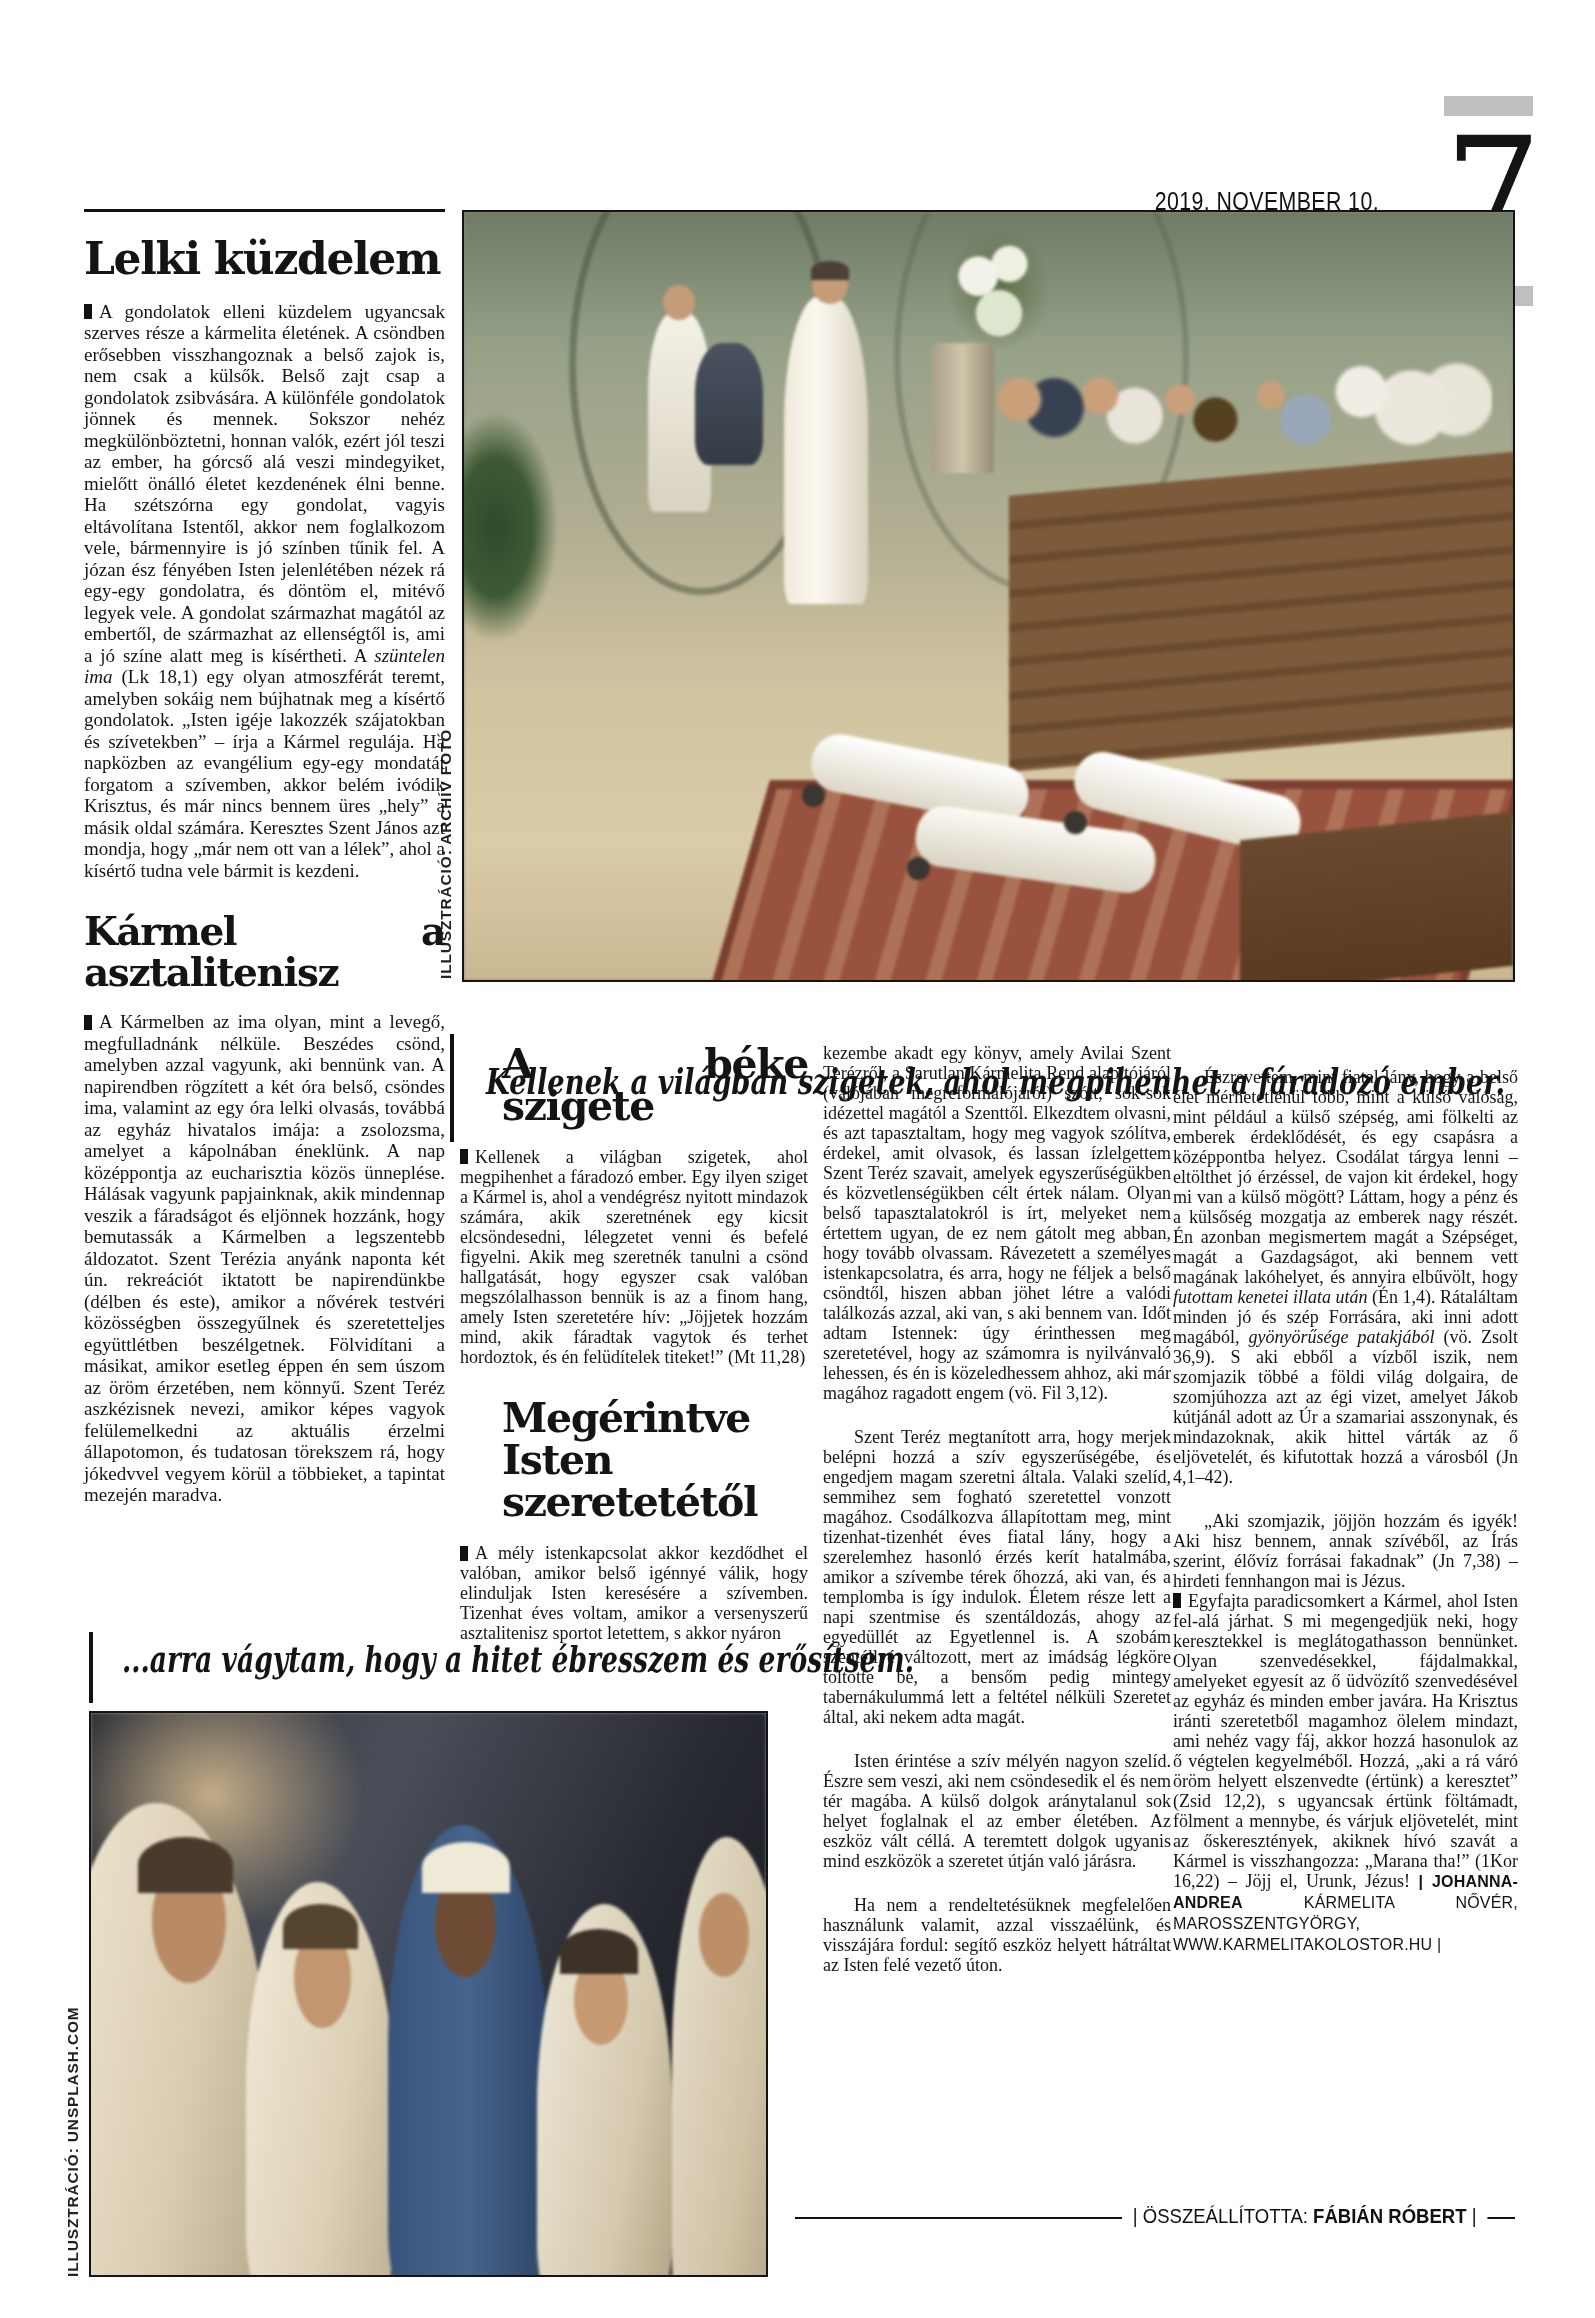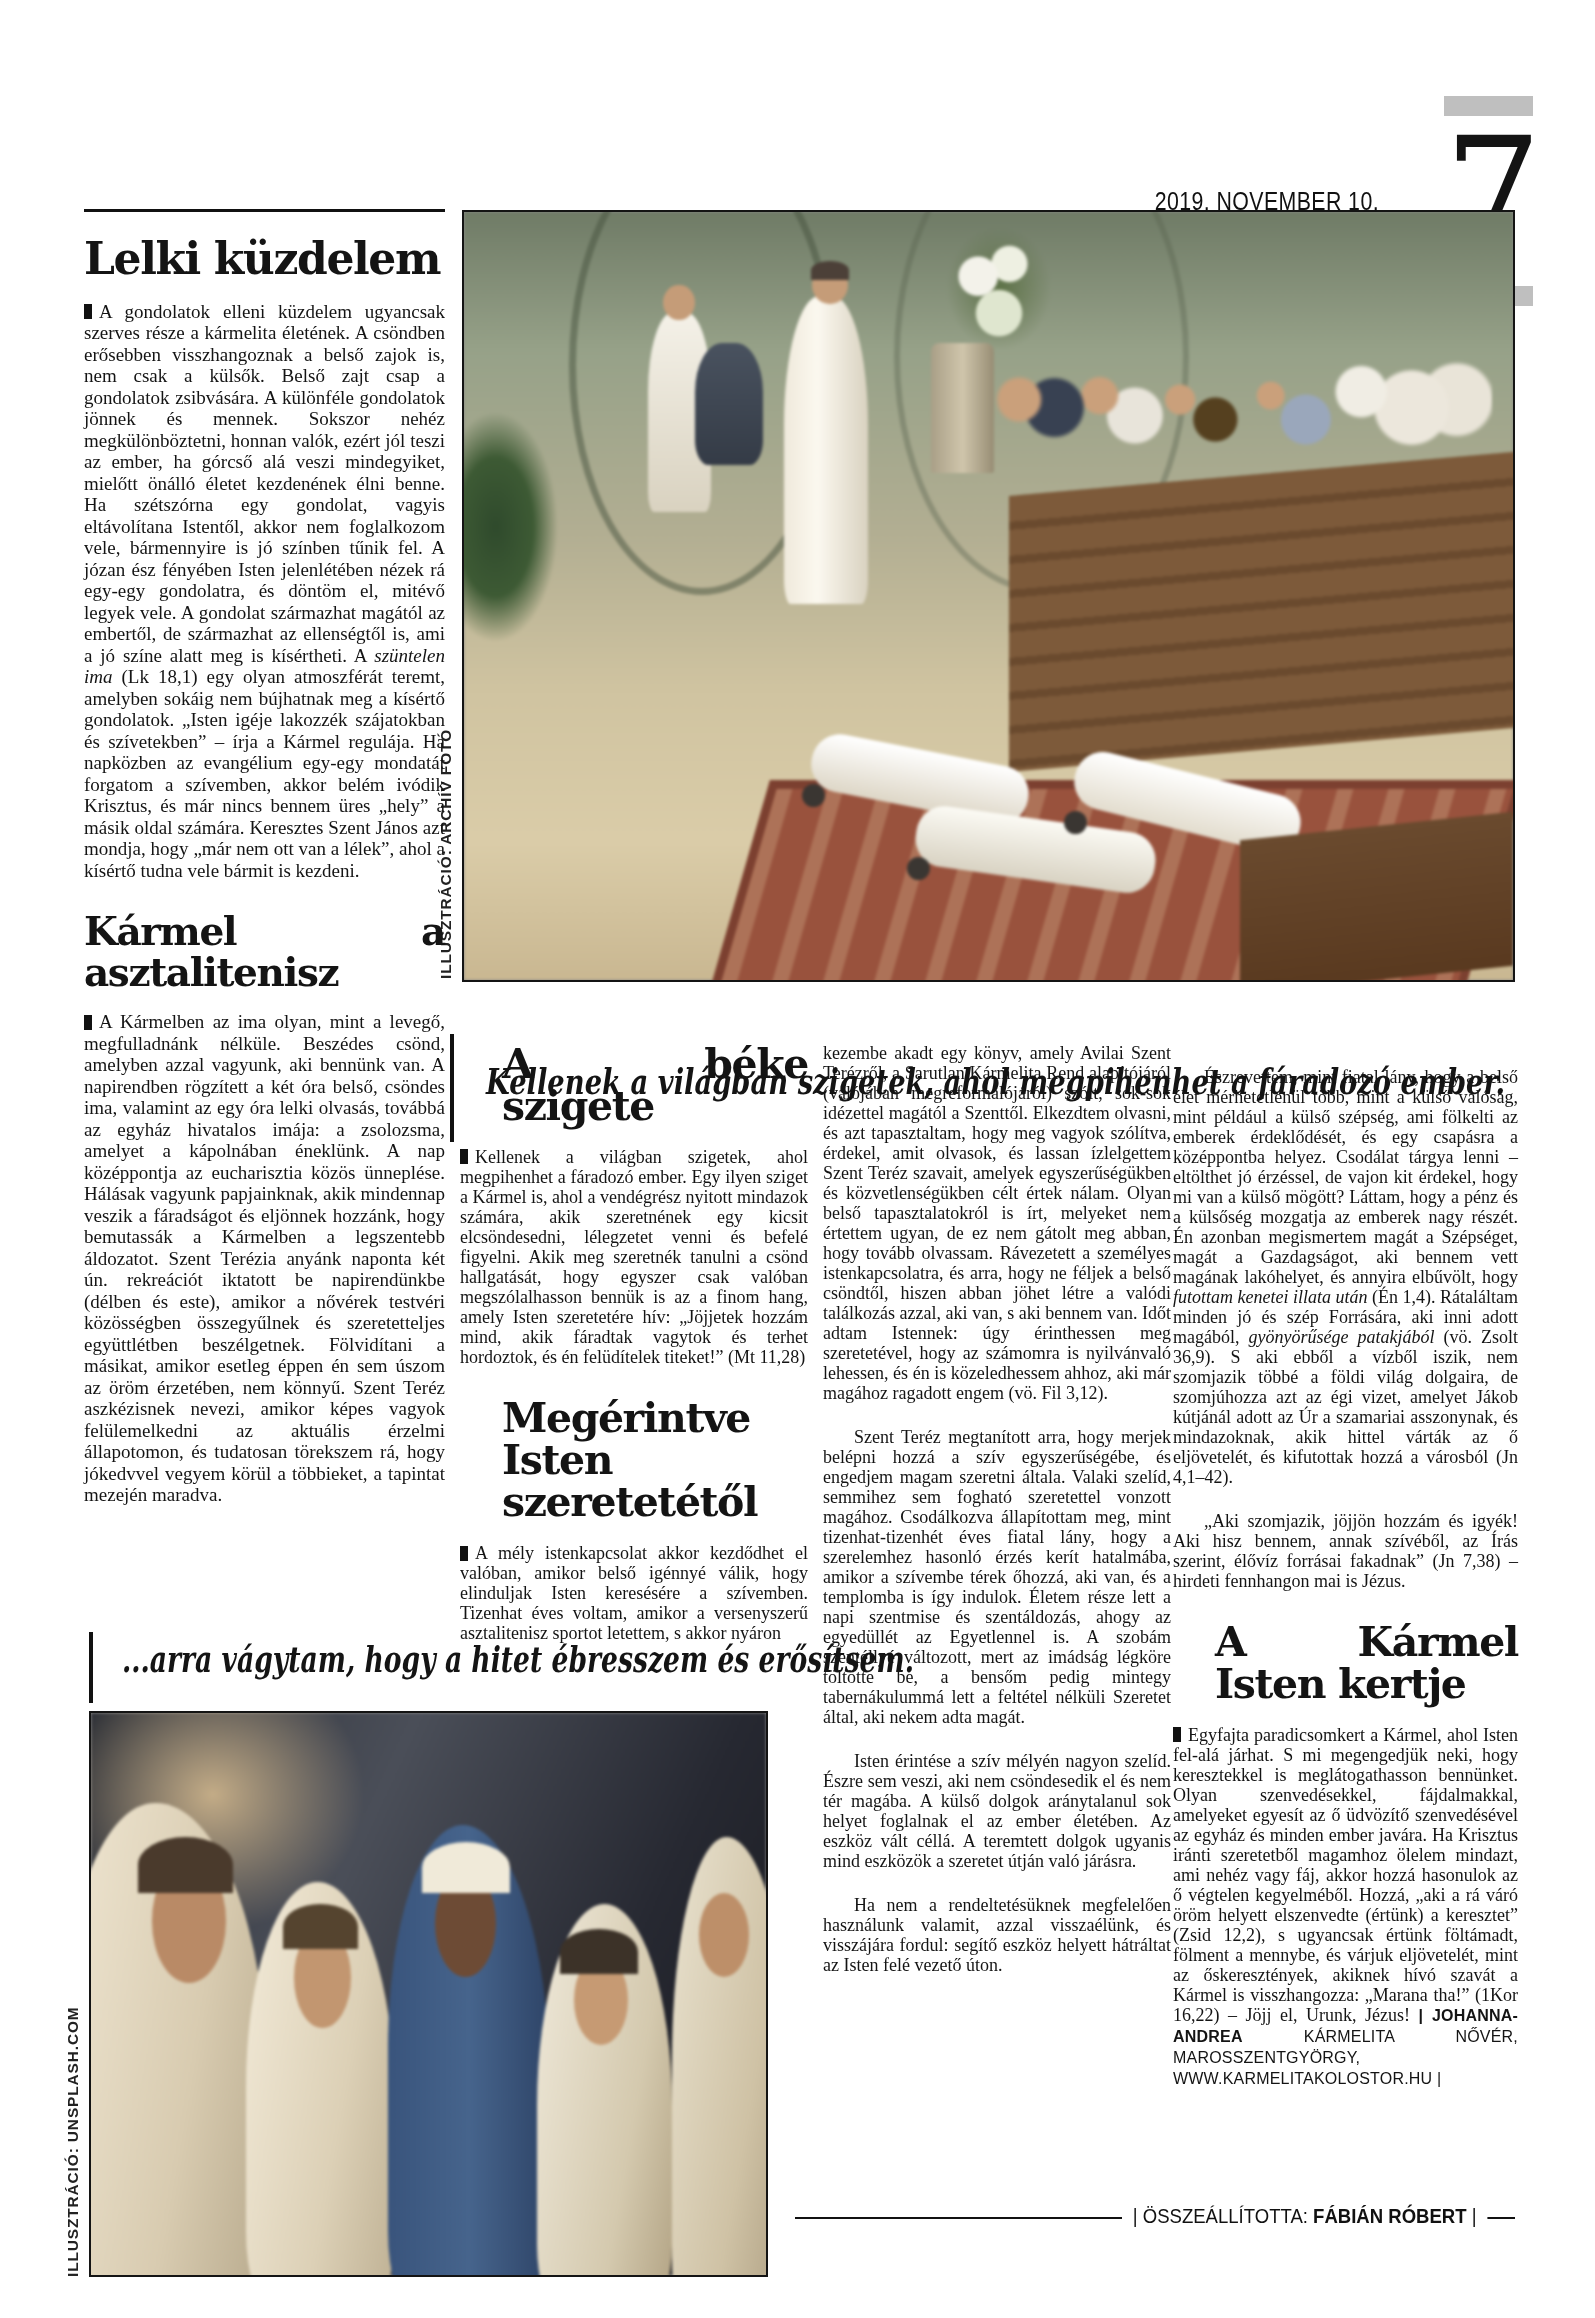--- a/index.html
+++ b/index.html
@@ -143,21 +143,20 @@
   <div class="col col-lower" style="left:823px;top:1043px;width:348px;">
     <p>kezembe akadt egy könyv, amely Avilai Szent Terézről, a Sarutlan Kármelita Rend alapítójáról (valójában megreformálójáról) szólt, sok-sok idézettel magától a Szenttől. Elkezdtem olvasni, és azt tapasztaltam, hogy meg vagyok szólítva, érdekel, amit olvasok, és lassan ízlelgettem Szent Teréz szavait, amelyek egyszerűségükben és közvetlenségükben célt értek nálam. Olyan belső tapasztalatokról is írt, melyeket nem értettem ugyan, de ez nem gátolt meg abban, hogy tovább olvassam. Rávezetett a személyes istenkapcsolatra, és arra, hogy ne féljek a belső csöndtől, hiszen abban jöhet létre a valódi találkozás azzal, aki van, s aki bennem van. Időt adtam Istennek: úgy érinthessen meg szeretetével, hogy az számomra is nyilvánvaló lehessen, és én is közeledhessem ahhoz, aki már magához ragadott engem (vö. Fil 3,12).</p>
     <p class="indent">Szent Teréz megtanított arra, hogy merjek belépni hozzá a szív egyszerűségébe, és engedjem magam szeretni általa. Valaki szelíd, semmihez sem fogható szeretettel vonzott magához. Csodálkozva állapítottam meg, mint tizenhat-tizenhét éves fiatal lány, hogy a szerelemhez hasonló érzés kerít hatalmába, amikor a szívembe térek őhozzá, aki van, és a templomba is így indulok. Életem része lett a napi szentmise és szentáldozás, ahogy az egyedüllét az Egyetlennel is. A szobám szentéllyé változott, mert az imádság légköre töltötte be, a bensőm pedig mintegy tabernákulummá lett a feltétel nélküli Szeretet által, aki nekem adta magát.</p>
     <p class="indent">Isten érintése a szív mélyén nagyon szelíd. Észre sem veszi, aki nem csöndesedik el és nem tér magába. A külső dolgok aránytalanul sok helyet foglalnak el az ember életében. Az eszköz vált céllá. A teremtett dolgok ugyanis mind eszközök a szeretet útján való járásra.</p>
     <p class="indent">Ha nem a rendeltetésüknek megfelelően használunk valamit, azzal visszaélünk, és visszájára fordul: segítő eszköz helyett hátráltat az Isten felé vezető úton.</p>
   </div>
 
   <div class="col col-lower" style="left:1173px;top:1043px;width:345px;">
     <p class="indent">Észrevettem, mint fiatal lány, hogy a belső élet mérhetetlenül több, mint a külső valóság, mint például a külső szépség, ami fölkelti az emberek érdeklődését, és egy csapásra a középpontba helyez. Csodálat tárgya lenni – eltölthet jó érzéssel, de vajon kit érdekel, hogy mi van a külső mögött? Láttam, hogy a pénz és a külsőség mozgatja az emberek nagy részét. Én azonban megismertem magát a Szépséget, magát a Gazdagságot, aki bennem vett magának lakóhelyet, és annyira elbűvölt, hogy <i>futottam kenetei illata után</i> (Én 1,4). Rátaláltam minden jó és szép Forrására, aki inni adott magából, <i>gyönyörűsége patakjából</i> (vö. Zsolt 36,9). S aki ebből a vízből iszik, nem szomjazik többé a földi világ dolgaira, de szomjúhozza azt az égi vizet, amelyet Jákob kútjánál adott az Úr a szamariai asszonynak, és mindazoknak, akik hittel várták az ő eljövetelét, és kifutottak hozzá a városból (Jn 4,1–42).</p>
     <p class="indent">„Aki szomjazik, jöjjön hozzám és igyék! Aki hisz bennem, annak szívéből, az Írás szerint, élővíz forrásai fakadnak” (Jn 7,38) – hirdeti fennhangon mai is Jézus.</p>
-    <h1 class="headline lower gap-title">A Kármel Isten kertje</h1>
     <p class="lead">Egyfajta paradicsomkert a Kármel, ahol Isten fel-alá járhat. S mi megengedjük neki, hogy keresztekkel is meglátogathasson bennünket. Olyan szenvedésekkel, fájdalmakkal, amelyeket egyesít az ő üdvözítő szenvedésével az egyház és minden ember javára. Ha Krisztus iránti szeretetből magamhoz ölelem mindazt, ami nehéz vagy fáj, akkor hozzá hasonulok az ő végtelen kegyelméből. Hozzá, „aki a rá váró öröm helyett elszenvedte (értünk) a keresztet” (Zsid 12,2), s ugyancsak értünk föltámadt, fölment a mennybe, és várjuk eljövetelét, mint az őskeresztények, akiknek hívó szavát a Kármel is visszhangozza: „Marana tha!” (1Kor 16,22) – Jöjj el, Urunk, Jézus! <span class="byline"><b>| JOHANNA-ANDREA</b> KÁRMELITA NŐVÉR, MAROSSZENTGYÖRGY, WWW.KARMELITAKOLOSTOR.HU |</span></p>
   </div>
 
   <div class="pq-bar" style="left:89px;top:1632px;height:71px;"></div>
   <div class="pull-quote pq2" style="left:122px;top:1639px;">...arra vágytam, hogy a hitet ébresszem és erősítsem.</div>
 
   <div class="photo" style="left:89px;top:1711px;width:679px;height:566px;">
     <div class="blurwrap">
       <div class="ph-layer" style="inset:0;background:linear-gradient(115deg,#2c2f36 0%,#4a4e58 35%,#262831 70%,#17181d 100%);"></div>
       <div class="ph-layer" style="left:-12%;top:-18%;width:60%;height:65%;background:radial-gradient(closest-side,rgba(219,191,146,.85),rgba(219,191,146,0) 75%);"></div>

